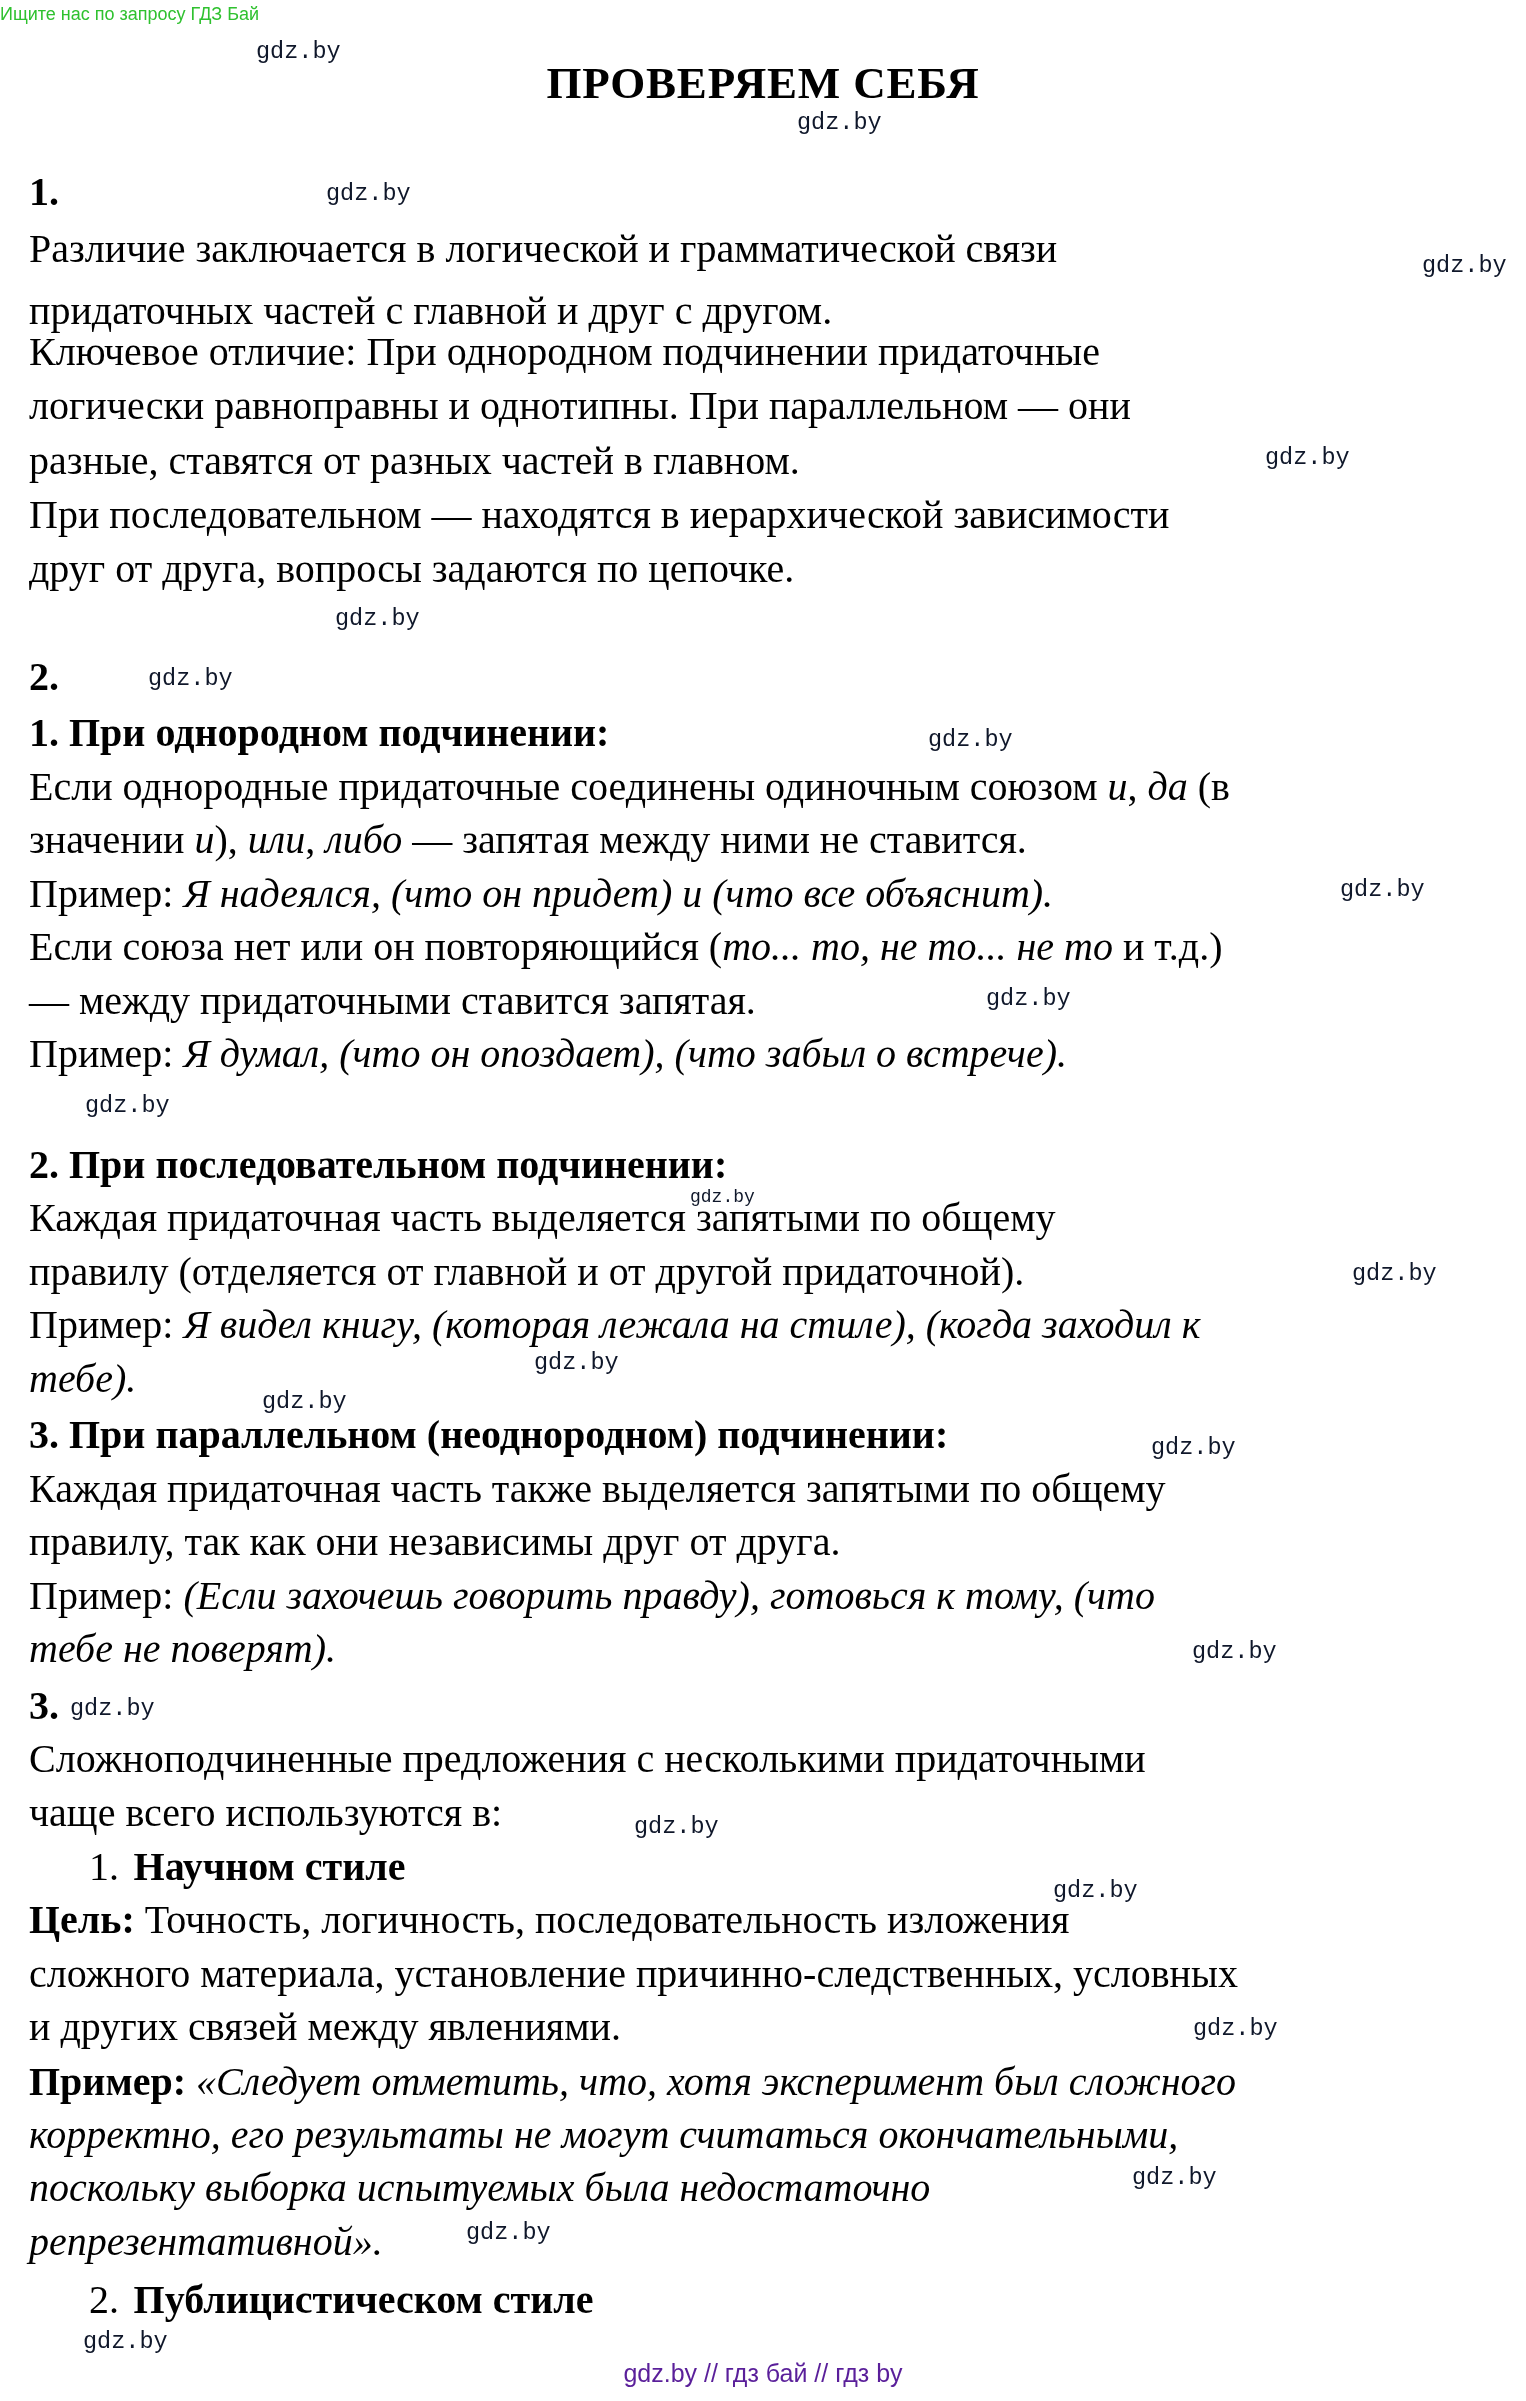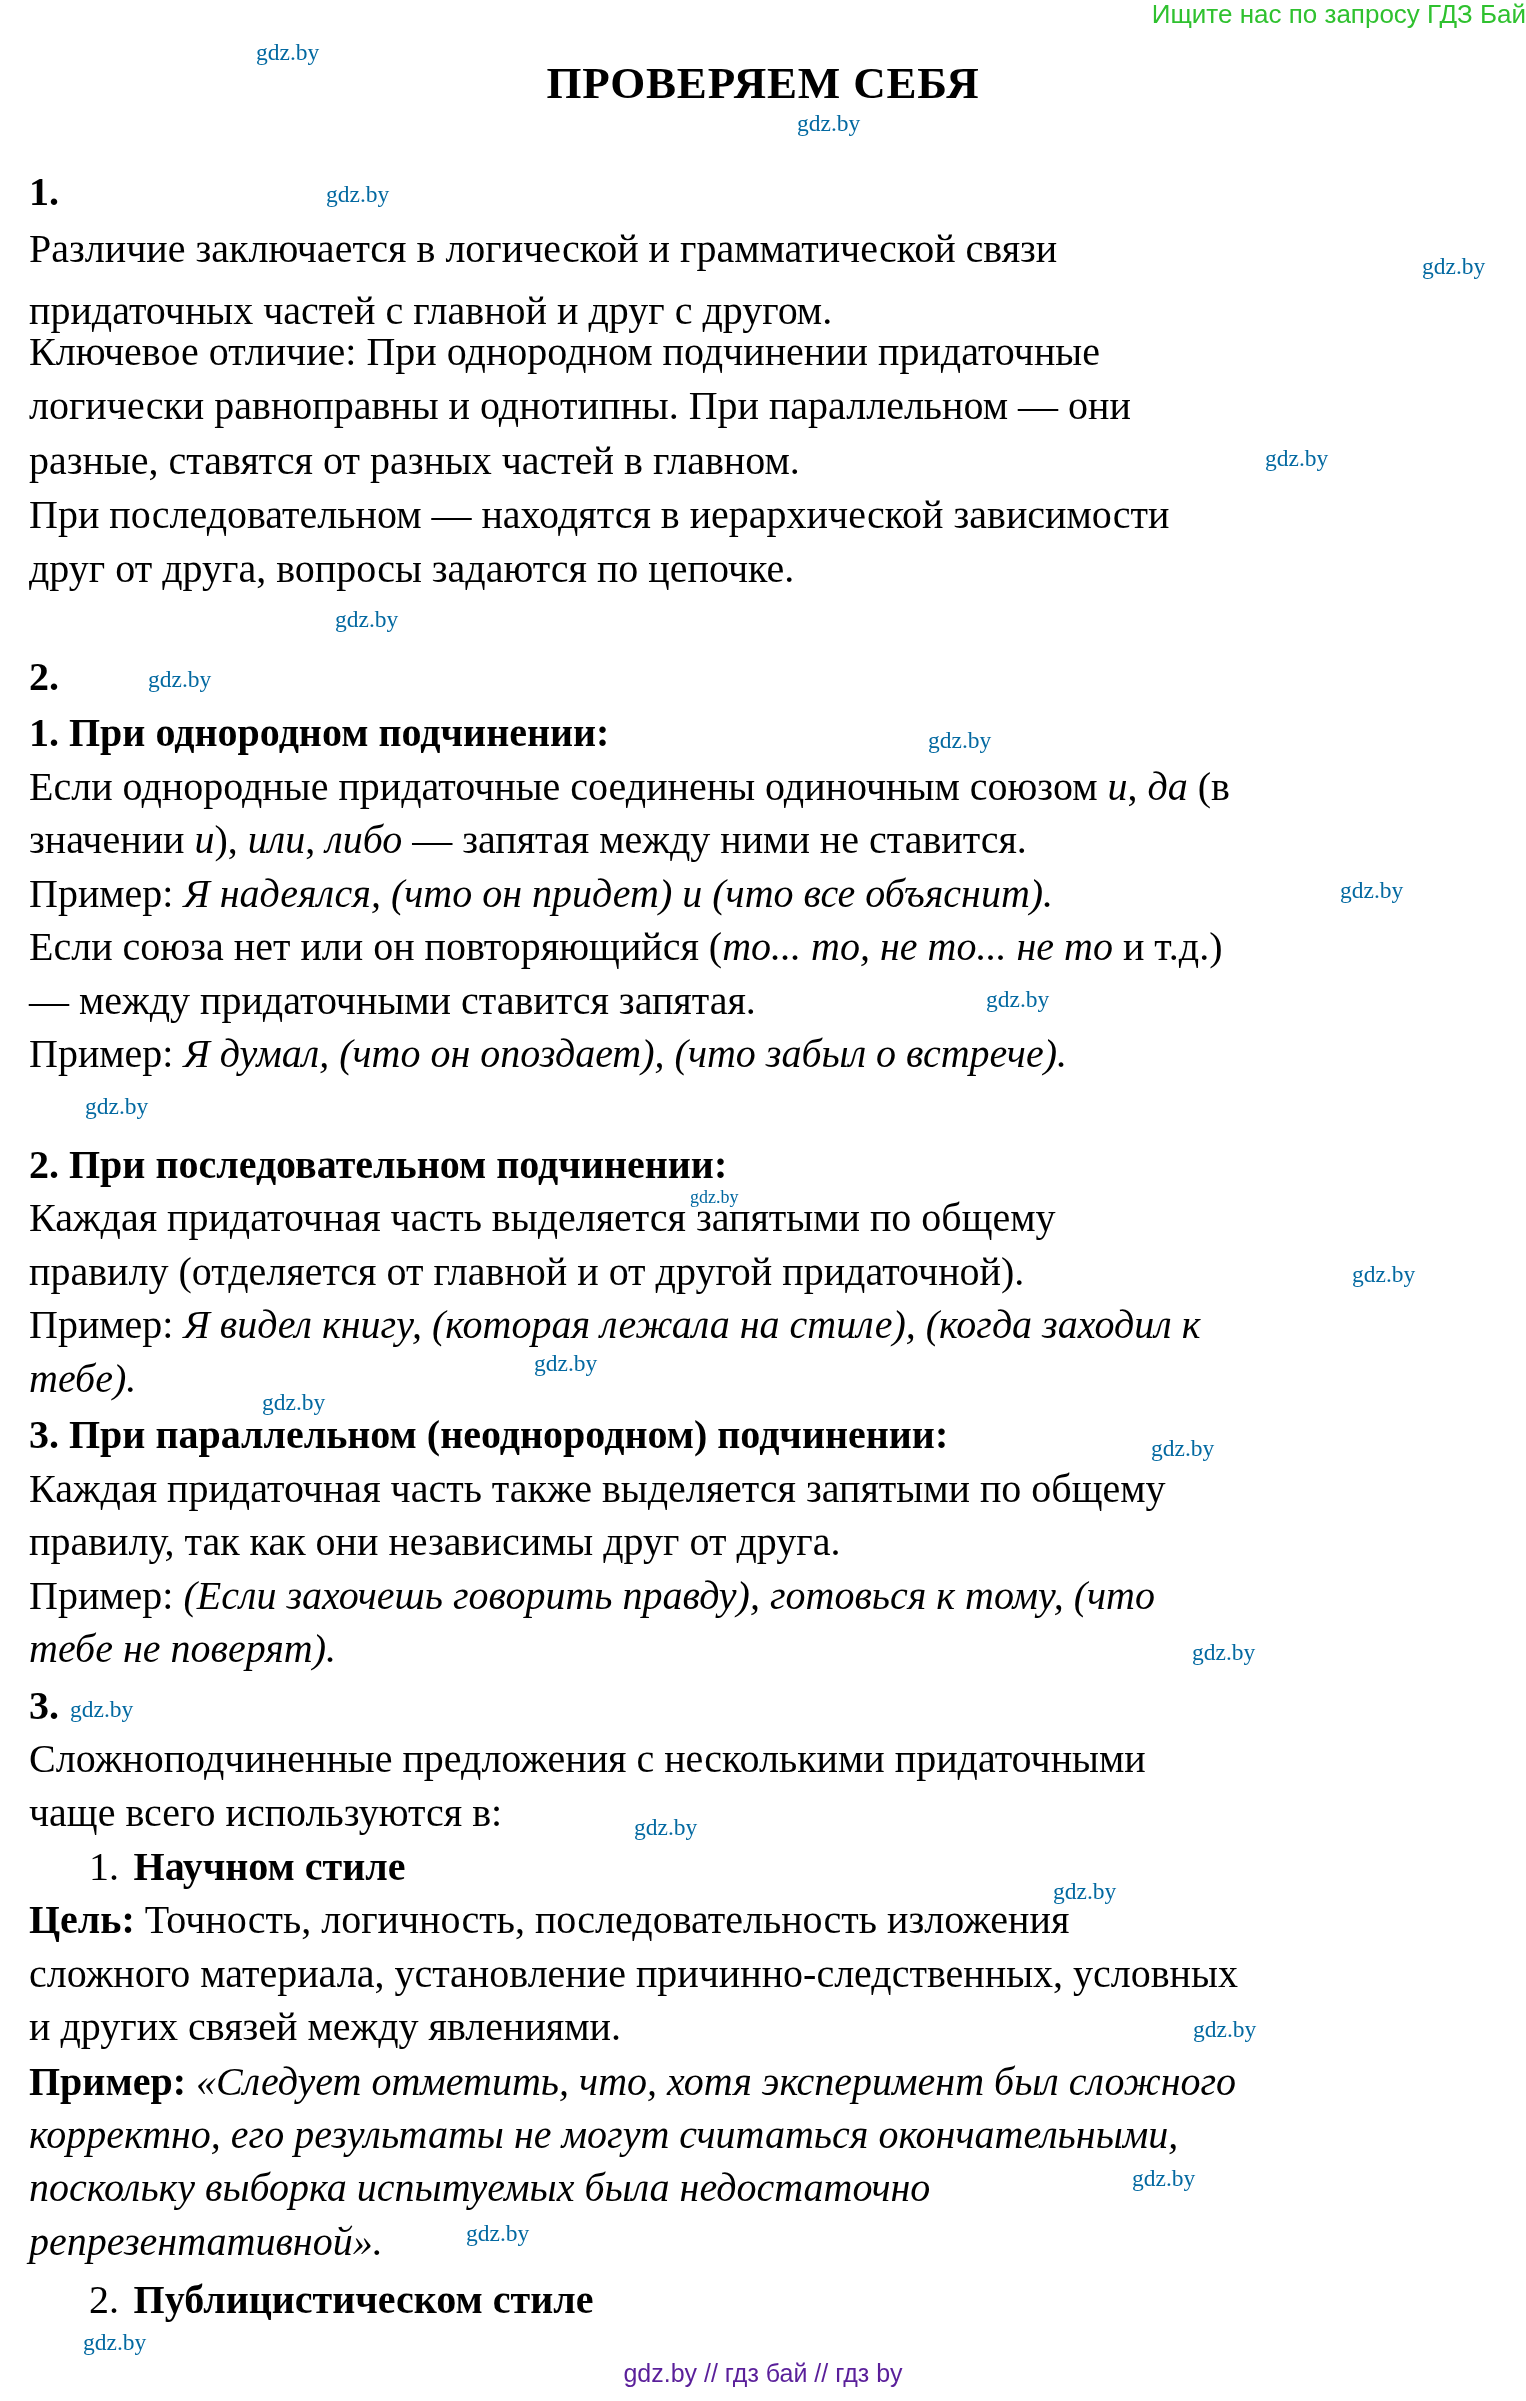--- a/index.html
+++ b/index.html
@@ -1,28 +1,28 @@
 <!DOCTYPE html>
 <html style="font-size:13px"><head>
 <meta charset="utf-8">
 <style>
   html, body { margin:0; padding:0; background:#ffffff; }
   body { width:1526px; height:2401px; position:relative; overflow:hidden;
          font-family:"Liberation Serif", "DejaVu Serif", serif; color:#000; }
   .abs { position:absolute; white-space:nowrap; }
-  .top-banner { top:0px; left:0; width:1526px; text-align:right; color:#2fc12f;
-                font-family:"Liberation Sans", sans-serif; font-size:26px; line-height:29px; }
+  .top-banner { top:0px; left:0; width:1526px; text-align:left; color:#2fc12f;
+                font-family:"Liberation Sans", sans-serif; font-size:18px; line-height:29px; }
   .title { top:57px; left:0; width:1526px; text-align:center; font-weight:bold; font-size:45px; line-height:52px; letter-spacing:0.8px; }
   .num { font-weight:bold; font-size:40px; line-height:49px; }
   .line { left:29px; font-size:40px; line-height:49px; }
   .head { left:29px; font-weight:bold; font-size:40px; line-height:49px; }
   .li { left:89px; font-size:40px; line-height:49px; }
   .li b { margin-left:14.6px;margin-top:27px; }
   i { font-style:italic; }
-  .wm { font-family:Liberation Serif, serif; font-size:23.5px; line-height:26px; color:#0369a1; }
+  .wm { font-family:Liberation Mono, monospace; font-size:23.5px; line-height:26px; color:#0f172a; }
   .footer { top:2359px; left:0; width:1526px; text-align:center; color:#5a1f9a;
             font-family:"Liberation Sans", sans-serif; font-size:25px; line-height:29px; }
 </style>
 </head>
 <body>
 
 <div class="abs top-banner">Ищите нас по запросу ГДЗ Бай</div>
 <div class="abs title">ПРОВЕРЯЕМ  СЕБЯ</div>
 
 <div class="abs wm" style="top:39px;left:256px">gdz.by</div>

